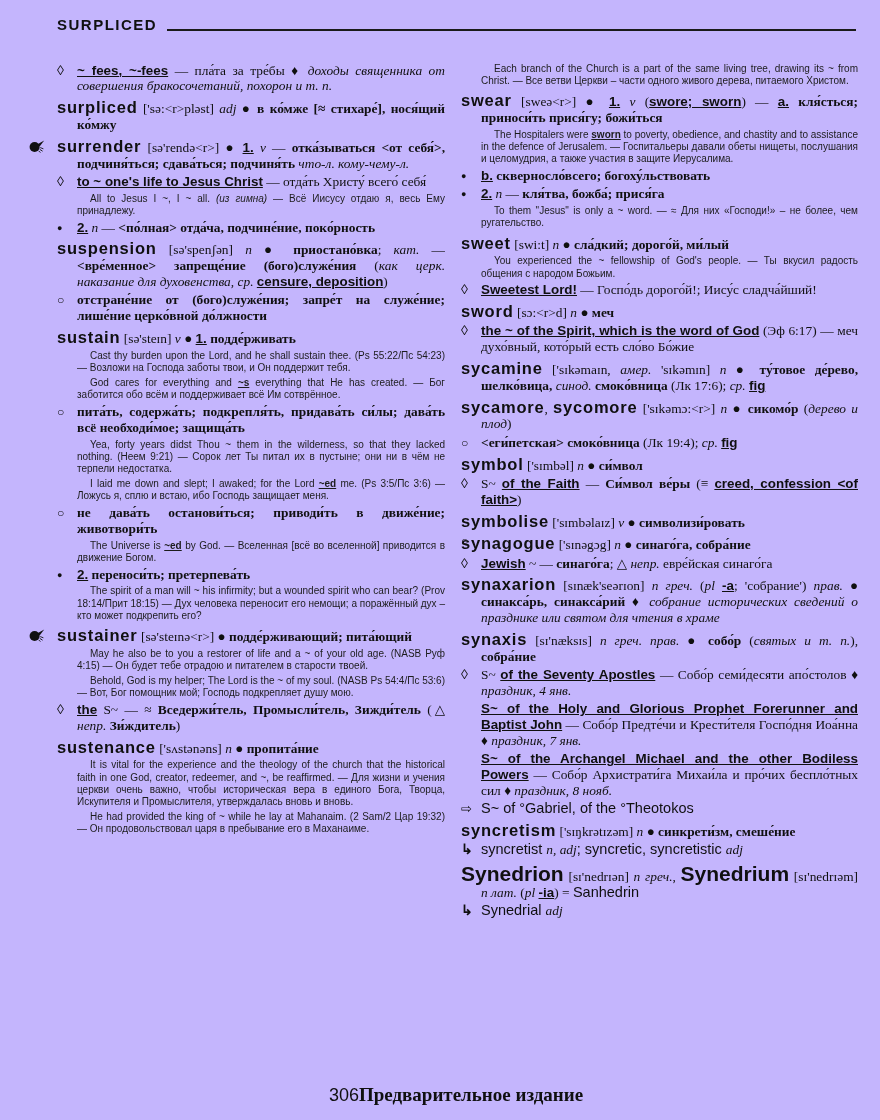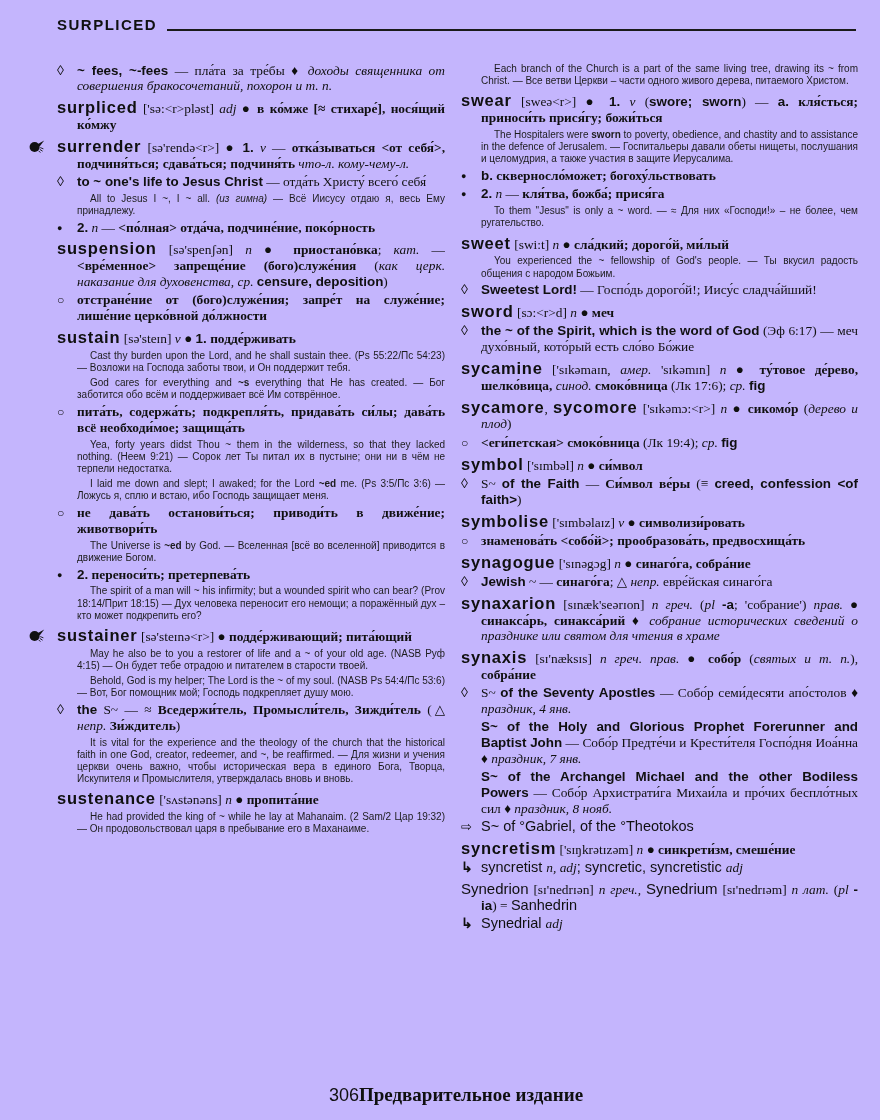--- a/index.html
+++ b/index.html
@@ -21,22 +21,22 @@
            font-size:10px;line-height:1.22;color:#1c1c1c;margin-top:3px;}
   .marker{position:absolute;left:0;top:0;text-indent:0;font-family:"Liberation Serif",serif;font-size:13px;}
   .marker.dot{font-size:9px;top:3px;}
   .marker.o{font-size:12px;font-weight:700;top:1px;}
   .marker.dia{font-size:14px;font-weight:400;}
   .marker.arr{font-size:13px;}
   .marker.hook{font-size:14px;font-weight:700;}
   .pen{position:absolute;left:-28px;top:2px;text-indent:0;}
   
   .s-h{font-family:"Liberation Sans",sans-serif;font-weight:700;font-size:16.5px;letter-spacing:0.8px;line-height:1;}
-  .s-h2{font-family:"Liberation Sans",sans-serif;font-weight:400;font-size:15px;line-height:1;}
-  .s-b{font-family:"Liberation Sans",sans-serif;font-weight:700;}
+  .s-h2{font-family:"Liberation Sans",sans-serif;font-weight:700;font-size:21px;line-height:1;}
+  .s-b{font-family:"Liberation Sans",sans-serif;font-weight:700;text-decoration:underline;}
   .s-rb{font-weight:700;}
   .s-i{font-style:italic;}
   .s-bi{font-weight:400;font-style:italic;}
   .s-d{font-family:"Liberation Sans",sans-serif;font-size:14.5px;line-height:1.05;}
   .s-n{}
   
   .footer{position:absolute;left:57px;right:25px;bottom:14px;display:flex;justify-content:center;align-items:flex-end;}
   .page-num{font-family:"Liberation Sans",sans-serif;font-size:18px;}
   .footer-note{font-weight:700;font-size:19px;}
 </style>
@@ -73,43 +73,43 @@
         <div class="para sub"><span class="marker dot">●</span><span class="s-b">2.</span><span class="s-n"> </span><span class="s-rb">переноси́ть; претерпева́ть</span></div>
         <div class="para ex"><span class="s-n">The spirit of a man will ~ his infirmity; but a wounded spirit who can bear? (Prov 18:14/Прит 18:15) — Дух человека переносит его немощи; а поражённый дух – кто может подкрепить его?</span></div>
         <div class="para entry"><span class="pen"><svg width="16" height="13" viewBox="0 0 16 13">
               <circle cx="5.6" cy="7" r="5" fill="#111"></circle>
               <path d="M8.5 4.2 L15.2 0.6 L10.6 6.6 Z" fill="#111"></path>
               <path d="M11.2 7.6 l3.2 1.2 M10.8 9.4 l2.8 1.8 M9.6 10.8 l1.8 1.8" stroke="#111" stroke-width="0.9" fill="none"></path>
             </svg></span><span class="s-h">sustainer</span><span class="s-n"> [sə'steɪnə&lt;r&gt;] ● </span><span class="s-rb">подде́рживающий; пита́ющий</span></div>
         <div class="para ex"><span class="s-n">May he also be to you a restorer of life and a ~ of your old age. (NASB Руф 4:15) — Он будет тебе отрадою и питателем в старости твоей.</span></div>
         <div class="para ex"><span class="s-n">Behold, God is my helper; The Lord is the ~ of my soul. (NASB Ps 54:4/Пс 53:6) — Вот, Бог помощник мой; Господь подкрепляет душу мою.</span></div>
         <div class="para sub"><span class="marker dia">◊</span><span class="s-b">the</span><span class="s-n"> S~ — ≈ </span><span class="s-rb">Вседержи́тель, Промысли́тель, Зижди́тель</span><span class="s-n"> (△ </span><span class="s-bi">непр.</span><span class="s-n"> </span><span class="s-rb">Зи́ждитель</span><span class="s-n">)</span></div>
+        <div class="para entry"><span class="s-h">sustenance</span><span class="s-n"> ['sʌstənəns] </span><span class="s-i">n</span><span class="s-n"> ● </span><span class="s-rb">пропита́ние</span></div>
         <div class="para ex"><span class="s-n">It is vital for the experience and the theology of the church that the historical faith in one God, creator, redeemer, and ~, be reaffirmed. — Для жизни и учения церкви очень важно, чтобы историческая вера в единого Бога, Творца, Искупителя и Промыслителя, утверждалась вновь и вновь.</span></div>
-        <div class="para entry"><span class="s-h">sustenance</span><span class="s-n"> ['sʌstənəns] </span><span class="s-i">n</span><span class="s-n"> ● </span><span class="s-rb">пропита́ние</span></div>
         <div class="para ex"><span class="s-n">He had provided the king of ~ while he lay at Mahanaim. (2 Sam/2 Цар 19:32) — Он продовольствовал царя в пребывание его в Маханаиме.</span></div>
       </div>
     <div class="col right" id="col-right">
         <div class="para ex"><span class="s-n">Each branch of the Church is a part of the same living tree, drawing its ~ from Christ. — Все ветви Церкви – части одного живого дерева, питаемого Христом.</span></div>
         <div class="para entry"><span class="s-h">swear</span><span class="s-n"> [sweə&lt;r&gt;] ● </span><span class="s-b">1.</span><span class="s-n"> </span><span class="s-i">v</span><span class="s-n"> (</span><span class="s-b">swore; sworn</span><span class="s-n">) — </span><span class="s-b">a.</span><span class="s-n"> </span><span class="s-rb">кля́сться; приноси́ть прися́гу; божи́ться</span></div>
         <div class="para ex"><span class="s-n">The Hospitalers were </span><span class="s-b">sworn</span><span class="s-n"> to poverty, obedience, and chastity and to assistance in the defence of Jerusalem. — Госпитальеры давали обеты нищеты, послушания и целомудрия, а также участия в защите Иерусалима.</span></div>
-        <div class="para sub"><span class="marker dot">●</span><span class="s-b">b.</span><span class="s-n"> </span><span class="s-rb">скверносло́может; богоху́льствовать</span></div>
+        <div class="para sub"><span class="marker dot">●</span><span class="s-b">b.</span><span class="s-n"> </span><span class="s-rb">скверносло́всего; богоху́льствовать</span></div>
         <div class="para sub"><span class="marker dot">●</span><span class="s-b">2.</span><span class="s-n"> </span><span class="s-i">n</span><span class="s-n"> — </span><span class="s-rb">кля́тва, божба́; прися́га</span></div>
         <div class="para ex"><span class="s-n">To them "Jesus" is only a ~ word. — ≈ Для них «Господи!» – не более, чем ругательство.</span></div>
         <div class="para entry"><span class="s-h">sweet</span><span class="s-n"> [swi:t] </span><span class="s-i">n</span><span class="s-n"> ● </span><span class="s-rb">сла́дкий; дорого́й, ми́лый</span></div>
         <div class="para ex"><span class="s-n">You experienced the ~ fellowship of God's people. — Ты вкусил радость общения с народом Божьим.</span></div>
         <div class="para sub"><span class="marker dia">◊</span><span class="s-b">Sweetest Lord!</span><span class="s-n"> — Госпо́дь дорого́й!; Иису́с сладча́йший!</span></div>
         <div class="para entry"><span class="s-h">sword</span><span class="s-n"> [sɔ:&lt;r&gt;d] </span><span class="s-i">n</span><span class="s-n"> ● </span><span class="s-rb">меч</span></div>
         <div class="para sub"><span class="marker dia">◊</span><span class="s-b">the ~ of the Spirit, which is the word of God</span><span class="s-n"> (Эф 6:17) — меч духо́вный, кото́рый есть сло́во Бо́жие</span></div>
         <div class="para entry"><span class="s-h">sycamine</span><span class="s-n"> ['sɪkəmaɪn, </span><span class="s-bi">амер.</span><span class="s-n"> 'sɪkəmɪn] </span><span class="s-i">n</span><span class="s-n"> ● </span><span class="s-rb">ту́товое де́рево, шелко́вица,</span><span class="s-n"> </span><span class="s-bi">синод.</span><span class="s-n"> </span><span class="s-rb">смоко́вница</span><span class="s-n"> (Лк 17:6); </span><span class="s-i">ср.</span><span class="s-n"> </span><span class="s-b">fig</span></div>
         <div class="para entry"><span class="s-h">sycamore</span><span class="s-n">, </span><span class="s-h">sycomore</span><span class="s-n"> ['sɪkəmɔ:&lt;r&gt;] </span><span class="s-i">n</span><span class="s-n"> ● </span><span class="s-rb">сикомо́р</span><span class="s-n"> (</span><span class="s-bi">дерево и плод</span><span class="s-n">)</span></div>
         <div class="para sub"><span class="marker o">○</span><span class="s-rb">&lt;еги́петская&gt; смоко́вница</span><span class="s-n"> (Лк 19:4); </span><span class="s-i">ср.</span><span class="s-n"> </span><span class="s-b">fig</span></div>
         <div class="para entry"><span class="s-h">symbol</span><span class="s-n"> ['sɪmbəl] </span><span class="s-i">n</span><span class="s-n"> ● </span><span class="s-rb">си́мвол</span></div>
         <div class="para sub"><span class="marker dia">◊</span><span class="s-n">S~ </span><span class="s-b">of the Faith</span><span class="s-n"> — </span><span class="s-rb">Си́мвол ве́ры</span><span class="s-n"> (≡ </span><span class="s-b">creed, confession &lt;of faith&gt;</span><span class="s-n">)</span></div>
         <div class="para entry"><span class="s-h">symbolise</span><span class="s-n"> ['sɪmbəlaɪz] </span><span class="s-i">v</span><span class="s-n"> ● </span><span class="s-rb">символизи́ровать</span></div>
-        <div class="para sub"><span class="marker o">○</span><span class="s-rb">знаменова́ть &lt;собо́й&gt;; прообразова́ть, предвосхища́ть</span></div>
+        <div class="para sub"><span class="marker o">○</span></div>
         <div class="para entry"><span class="s-h">synagogue</span><span class="s-n"> ['sɪnəgɔg] </span><span class="s-i">n</span><span class="s-n"> ● </span><span class="s-rb">синаго́га, собра́ние</span></div>
         <div class="para sub"><span class="marker dia">◊</span><span class="s-b">Jewish</span><span class="s-n"> ~ — </span><span class="s-rb">синаго́га</span><span class="s-n">; △ </span><span class="s-bi">непр.</span><span class="s-n"> евре́йская синаго́га</span></div>
         <div class="para entry"><span class="s-h">synaxarion</span><span class="s-n"> [sɪnæk'seərɪon] </span><span class="s-i">n греч.</span><span class="s-n"> (</span><span class="s-i">pl</span><span class="s-n"> </span><span class="s-b">-a</span><span class="s-n">; 'собрание') </span><span class="s-i">прав.</span><span class="s-n"> ● </span><span class="s-rb">синакса́рь, синакса́рий</span><span class="s-n"> </span><span class="s-bi">♦ собрание исторических сведений о празднике или святом для чтения в храме</span></div>
         <div class="para entry"><span class="s-h">synaxis</span><span class="s-n"> [sɪ'næksɪs] </span><span class="s-i">n греч. прав.</span><span class="s-n"> ● </span><span class="s-rb">собо́р</span><span class="s-n"> (</span><span class="s-bi">святых и т. п.</span><span class="s-n">), </span><span class="s-rb">собра́ние</span></div>
         <div class="para sub"><span class="marker dia">◊</span><span class="s-n">S~ </span><span class="s-b">of the Seventy Apostles</span><span class="s-n"> — Собо́р семи́десяти апо́столов </span><span class="s-bi">♦ праздник, 4 янв.</span></div>
         <div class="para sub"><span class="s-b">S~ of the Holy and Glorious Prophet Forerunner and Baptist John</span><span class="s-n"> — Собо́р Предте́чи и Крести́теля Госпо́дня Иоа́нна </span><span class="s-bi">♦ праздник, 7 янв.</span></div>
         <div class="para sub"><span class="s-b">S~ of the Archangel Michael and the other Bodiless Powers</span><span class="s-n"> — Собо́р Архистрати́га Михаи́ла и про́чих беспло́тных сил </span><span class="s-bi">♦ праздник, 8 нояб.</span></div>
         <div class="para sub"><span class="marker arr">⇨</span><span class="s-d">S~ of °Gabriel, of the °Theotokos</span></div>
         <div class="para entry"><span class="s-h">syncretism</span><span class="s-n"> ['sɪŋkrətɪzəm] </span><span class="s-i">n</span><span class="s-n"> ● </span><span class="s-rb">синкрети́зм, смеше́ние</span></div>
         <div class="para sub"><span class="marker hook">↳</span><span class="s-d">syncretist </span><span class="s-i">n, adj</span><span class="s-d">; syncretic, syncretistic </span><span class="s-i">adj</span></div>

